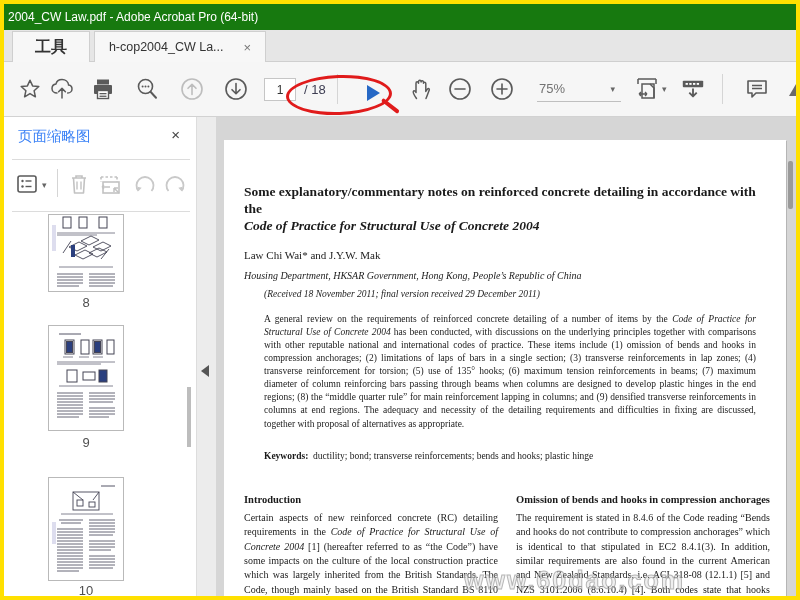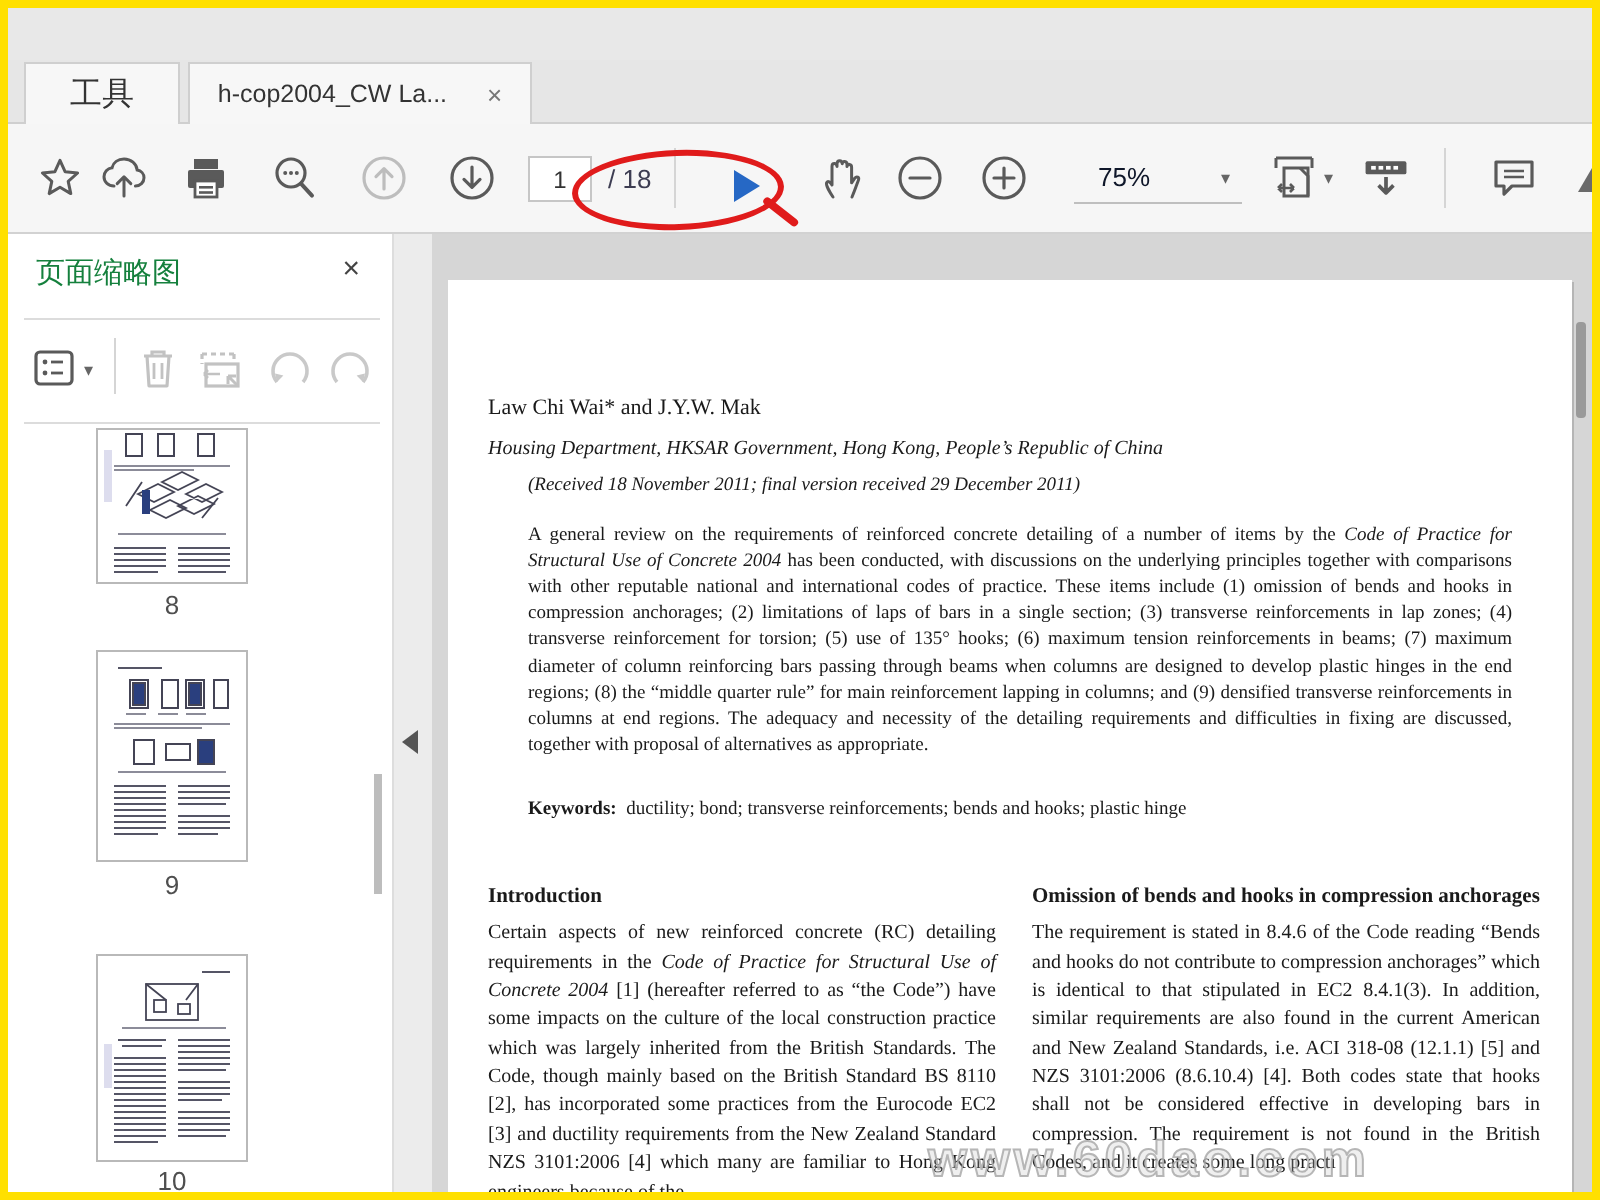--- a/index.html
+++ b/index.html
@@ -11,54 +11,54 @@
   
   .titlebar { position:absolute; left:0; top:0; right:0; height:26px; background:#17790f; }
   .titlebar .wtitle { position:absolute; left:4px; top:0; line-height:26px; font-size:12px; color:#fff; white-space:nowrap; }
   .wm-top { position:absolute; left:8px; top:5px; font-size:21px; font-weight:bold; letter-spacing:5px;
             color:rgba(225,225,225,0.25); -webkit-text-stroke:1px rgba(215,215,215,0.8); z-index:5; pointer-events:none; }
 
   
   .tabbar { position:absolute; left:0; top:26px; right:0; height:32px; background:#e6e6e6; border-bottom:1px solid #cfcfcf; }
   .tab { position:absolute; top:1px; height:31px; background:#f7f7f7; border:1px solid #cfcfcf; border-bottom:none;
          display:flex; align-items:center; justify-content:center; color:#333; }
-  .tab-tools { left:8px; width:78px; font-size:16px; }
+  .tab-tools { left:8px; width:78px; font-size:16px;font-weight:bold; }
   .tab-doc { left:90px; width:172px; font-size:12.5px; gap:20px; }
   .tab-doc .close { color:#777; font-size:13px; }
 
   
   .toolbar { position:absolute; left:0; top:58px; right:0; height:55px; background:#f6f6f6; border-bottom:1px solid #d2d2d2; }
   .tbi { position:absolute; top:14px; width:26px; height:26px; display:flex; align-items:center; justify-content:center; }
   .tbi svg { display:block; }
   .vsep { position:absolute; top:12px; width:1px; height:30px; background:#d5d5d5; }
   .page-input { position:absolute; left:260px; top:16px; width:32px; height:23px; border:1px solid #c6c6c6;
                 background:#fff; text-align:center; font-size:12px; color:#333; font-family:"Liberation Sans",sans-serif; }
   .page-total { position:absolute; left:300px; top:16px; height:23px; line-height:23px; font-size:13px; color:#3d3d52; }
   .zoomctl { position:absolute; left:533px; top:14px; width:84px; height:26px; border-bottom:1px solid #bfbfbf;
              display:flex; align-items:center; }
-  .zoomctl .zv { font-size:13px; color:#0f172a; margin-left:12px; }
+  .zoomctl .zv { font-size:13px; color:#737373; margin-left:2px; }
   .zoomctl .caret { margin-left:auto; margin-right:6px; font-size:9px; color:#666; }
   .caret2 { font-size:9px; color:#666; position:absolute; }
 
   
   .ann-ellipse { position:absolute; left:282px; top:71px; width:106px; height:40px; border:3.5px solid #e01b1b;
                  border-radius:50%; transform:rotate(-2deg); z-index:20; }
   .ann-tail { position:absolute; left:376px; top:100px; width:21px; height:3.5px; background:#e01b1b;
               transform:rotate(38deg); border-radius:2px; z-index:20; }
   .ann-cursor { position:absolute; left:361px; top:80px; z-index:21; }
 
   
   .panel { position:absolute; left:0; top:113px; width:192px; bottom:0; background:#fff; }
   .divider { position:absolute; left:192px; top:113px; width:20px; bottom:0; background:#ececec; border-left:1px solid #ddd; }
   .collapse { position:absolute; left:4px; top:248px; width:0; height:0; border-top:6px solid transparent;
               border-bottom:6px solid transparent; border-right:8px solid #555; }
   .docarea { position:absolute; left:212px; top:113px; right:0; bottom:0; background:#d6d6d6; }
 
   
-  .ph-title { position:absolute; left:14px; top:10px; font-size:14.5px; color:#15803d; }
+  .ph-title { position:absolute; left:14px; top:10px; font-size:14.5px; color:#3b82f6; }
   .ph-close { position:absolute; right:16px; top:9px; font-size:15px; color:#444; }
   .psep { position:absolute; left:8px; right:6px; height:1px; background:#dcdcdc; }
   .picon { position:absolute; top:54px; width:26px; height:26px; display:flex; align-items:center; justify-content:center; }
   .pscroll { position:absolute; left:183px; top:270px; width:4px; height:60px; background:#bdbdbd; }
   .thumb { position:absolute; left:44px; width:76px; background:#fff; border:1px solid #b9b9b9; overflow:hidden; }
   .tcap { position:absolute; left:44px; width:76px; text-align:center; font-size:13px; color:#4f4f4f; }
 
   
   .page { position:absolute; left:8px; top:23px; width:562px; height:456px; background:#fff;
           box-shadow:1px 1px 0 #b5b5b5; overflow:hidden; font-family:"Liberation Serif",serif; color:#1a1a1a;
@@ -81,20 +81,23 @@
                font-family:Liberation Sans, sans-serif; z-index:6; pointer-events:none; white-space:nowrap; }
   .partial-ic { position:absolute; right:0; top:22px; width:7px; height:12px; background:#6a6a6a;
                 clip-path:polygon(100% 0,100% 100%,0 100%); }
 </style>
 </head>
 <body>
 
 <div class="frame">
  <div class="inner">
 
+  <div class="titlebar">
+    <span class="wtitle">2004_CW Law.pdf - Adobe Acrobat Pro (64-bit)</span>
+  </div>
 
   <div class="tabbar">
     <div class="tab tab-tools">
       <span>工具</span>
     </div>
     <div class="tab tab-doc">
       <span>h-cop2004_CW La...</span>
       <span class="close">×</span>
     </div>
   </div>
@@ -318,20 +321,24 @@
 
     <div class="pscroll"></div>
   </div>
 
   <div class="divider">
     <div class="collapse"></div>
   </div>
 
   <div class="docarea">
     <div class="page">
+      <div class="ptitle">
+        <div>Some explanatory/commentary notes on reinforced concrete detailing in accordance with the</div>
+        <div class="l2">Code of Practice for Structural Use of Concrete 2004</div>
+      </div>
       <div class="pauthors">Law Chi Wai* and J.Y.W. Mak</div>
       <div class="paffil">Housing Department, HKSAR Government, Hong Kong, People’s Republic of China</div>
       <div class="precv">(Received 18 November 2011; final version received 29 December 2011)</div>
       <div class="pabs"><span>A general review on the requirements of reinforced concrete detailing of a number of items by the </span><span class="ital">Code of Practice for Structural Use of Concrete 2004</span><span> has been conducted, with discussions on the underlying principles together with comparisons with other reputable national and international codes of practice. These items include (1) omission of bends and hooks in compression anchorages; (2) limitations of laps of bars in a single section; (3) transverse reinforcements in lap zones; (4) transverse reinforcement for torsion; (5) use of 135° hooks; (6) maximum tension reinforcements in beams; (7) maximum diameter of column reinforcing bars passing through beams when columns are designed to develop plastic hinges in the end regions; (8) the “middle quarter rule” for main reinforcement lapping in columns; and (9) densified transverse reinforcements in columns at end regions. The adequacy and necessity of the detailing requirements and difficulties in fixing are discussed, together with proposal of alternatives as appropriate.</span></div>
       <div class="pkw"><b>Keywords:</b>&nbsp;&nbsp;<span>ductility; bond; transverse reinforcements; bends and hooks; plastic hinge</span></div>
       <div class="cols">
         <div class="col">
           <div class="chead">Introduction</div>
           <span>Certain aspects of new reinforced concrete (RC) detailing requirements in the </span><span class="ital">Code of Practice for Structural Use of Concrete 2004</span><span> [1] (hereafter referred to as “the Code”) have some impacts on the culture of the local construction practice which was largely inherited from the British Standards. The Code, though mainly based on the British Standard BS 8110 [2], has incorporated some practices from the Eurocode EC2 [3] and ductility requirements from the New Zealand Standard NZS 3101:2006 [4] which many are familiar to Hong Kong engineers because of the</span>
         </div>

